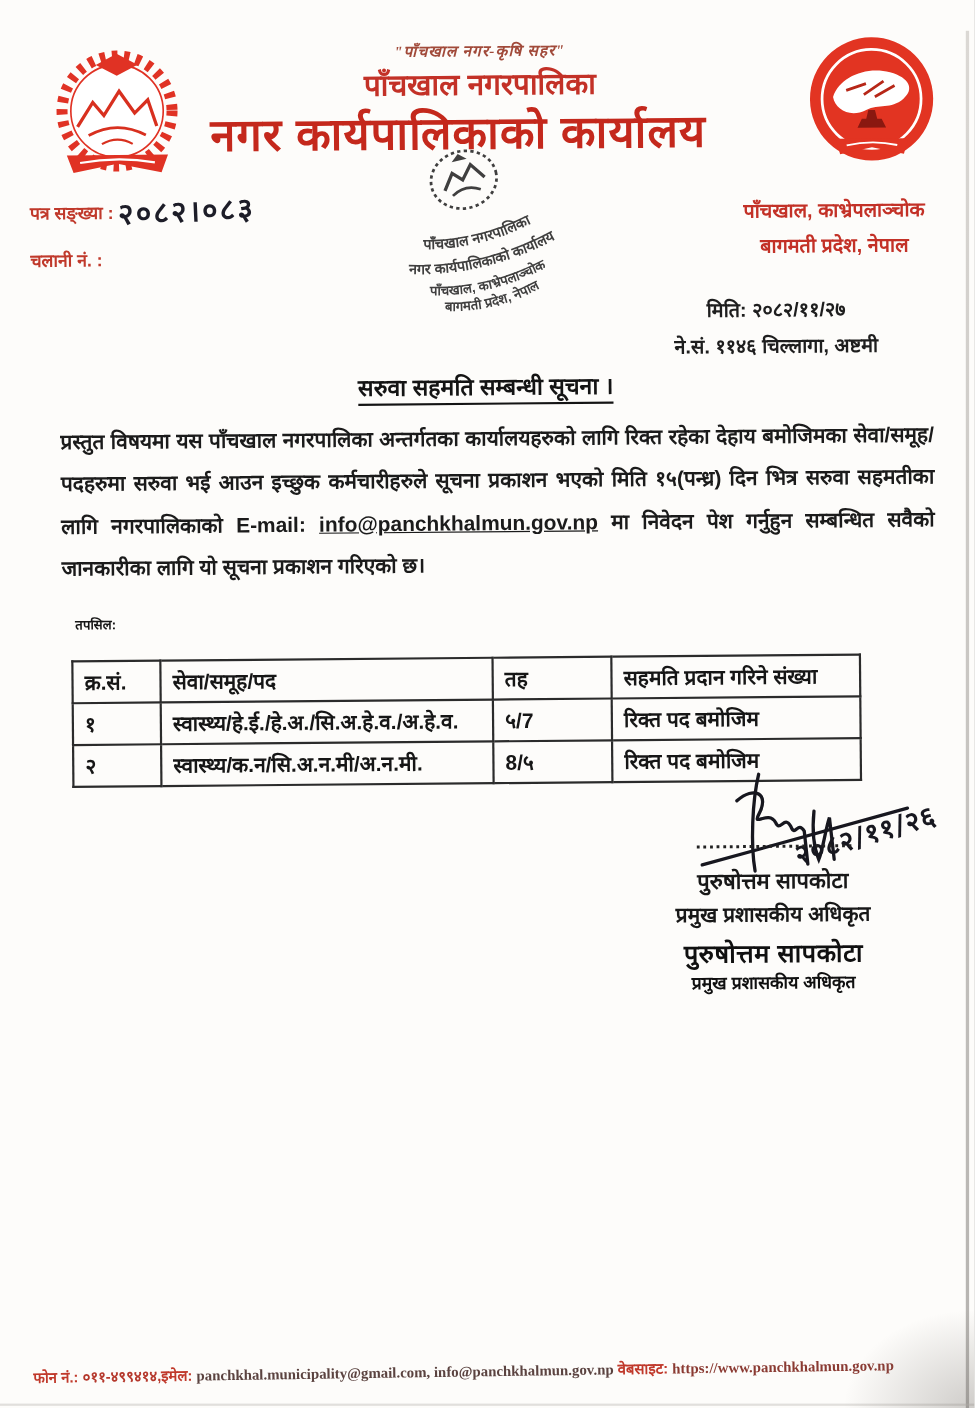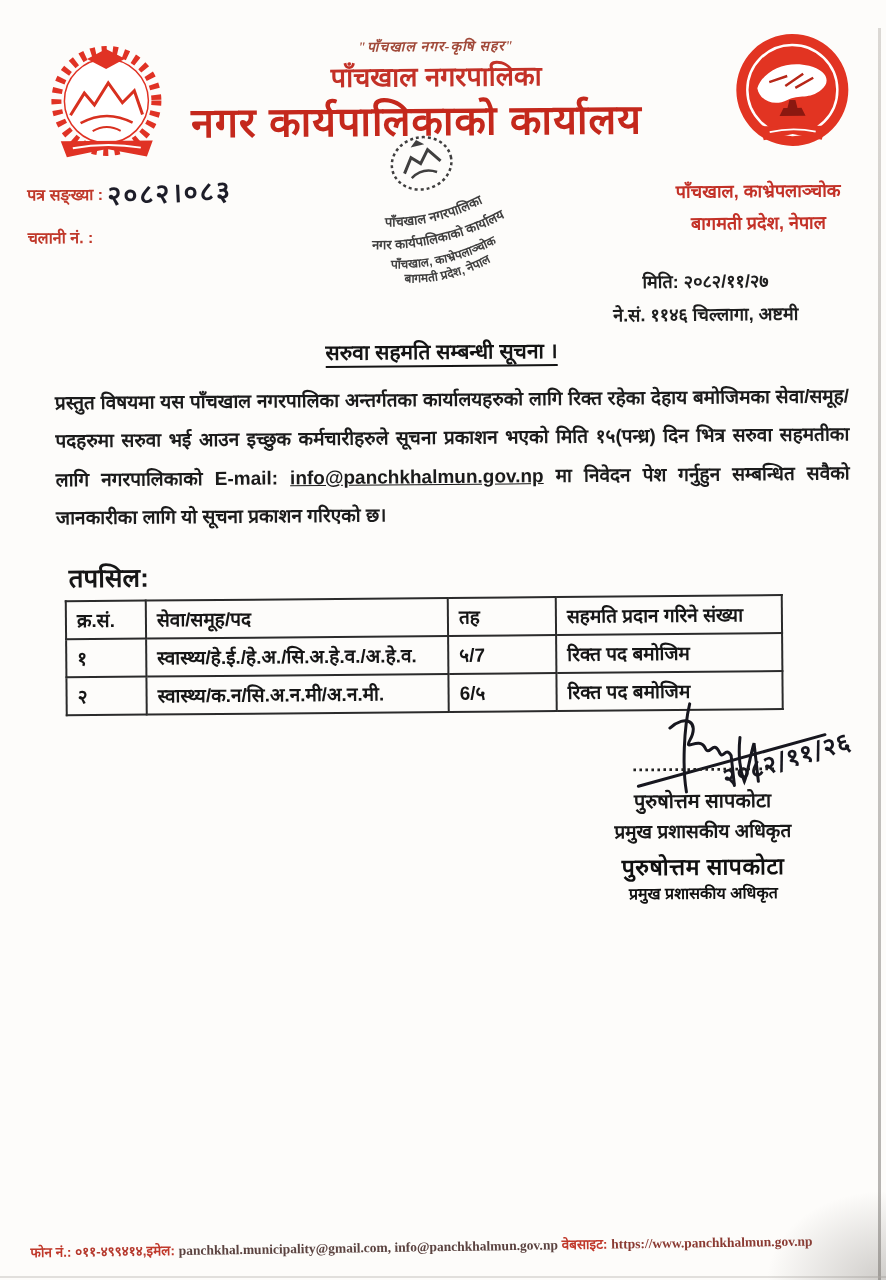--- a/index.html
+++ b/index.html
@@ -39,21 +39,21 @@
 
   
   .subject { position:absolute; top:337px; left:0; width:886px; text-align:center;
     font-size:21px; font-weight:bold; color:#141414; }
   .subject span { border-bottom:2px solid #141414; padding-bottom:2px; }
 
   .body-par { position:absolute; top:381px; left:56px; width:794px;
     font-size:19px; font-weight:600; color:#1b1b1b; line-height:2.02; text-align:justify; }
   .email-inline { font-weight:bold; text-decoration:underline; }
 
-  .tapasil { position:absolute; top:556px; left:68px; font-size:26px; font-weight:bold; color:#161616; }
+  .tapasil { position:absolute; top:556px; left:68px; font-size:12px; font-weight:bold; color:#161616; }
 
   
   .list-table { position:absolute; top:597px; left:64px; border-collapse:collapse;
     font-size:19px; font-weight:600; color:#161616; }
   .list-table th, .list-table td { border:2px solid #2b2b2b; padding:5px 10px; text-align:left; font-weight:600; }
   .list-table th { font-weight:bold; }
 
   
   .sig-scribble { position:absolute; top:700px; left:618px; }
   .hand-date { position:absolute; top:744px; left:718px; font-size:25px; font-weight:600;
@@ -188,21 +188,21 @@
       <tbody>
         <tr>
           <td>१</td>
           <td>स्वास्थ्य/हे.ई./हे.अ./सि.अ.हे.व./अ.हे.व.</td>
           <td>५/7</td>
           <td>रिक्त पद बमोजिम</td>
         </tr>
         <tr>
           <td>२</td>
           <td>स्वास्थ्य/क.न/सि.अ.न.मी/अ.न.मी.</td>
-          <td>6/५</td>
+          <td>8/५</td>
           <td>रिक्त पद बमोजिम</td>
         </tr>
       </tbody>
     </table>
 
     <svg class="sig-scribble" width="215" height="100" viewBox="0 0 215 100">
       <g fill="none" stroke="#17171f" stroke-width="3" stroke-linecap="round">
         <path d="M70,6 C64,30 62,70 66,94"></path>
         <path d="M50,30 C66,16 80,24 70,42 C63,55 79,38 85,50 C89,60 93,42 99,54 C103,64 105,48 111,58 L114,88"></path>
         <path d="M120,40 C118,58 120,74 124,84 C128,74 130,58 134,46 L138,84"></path>

